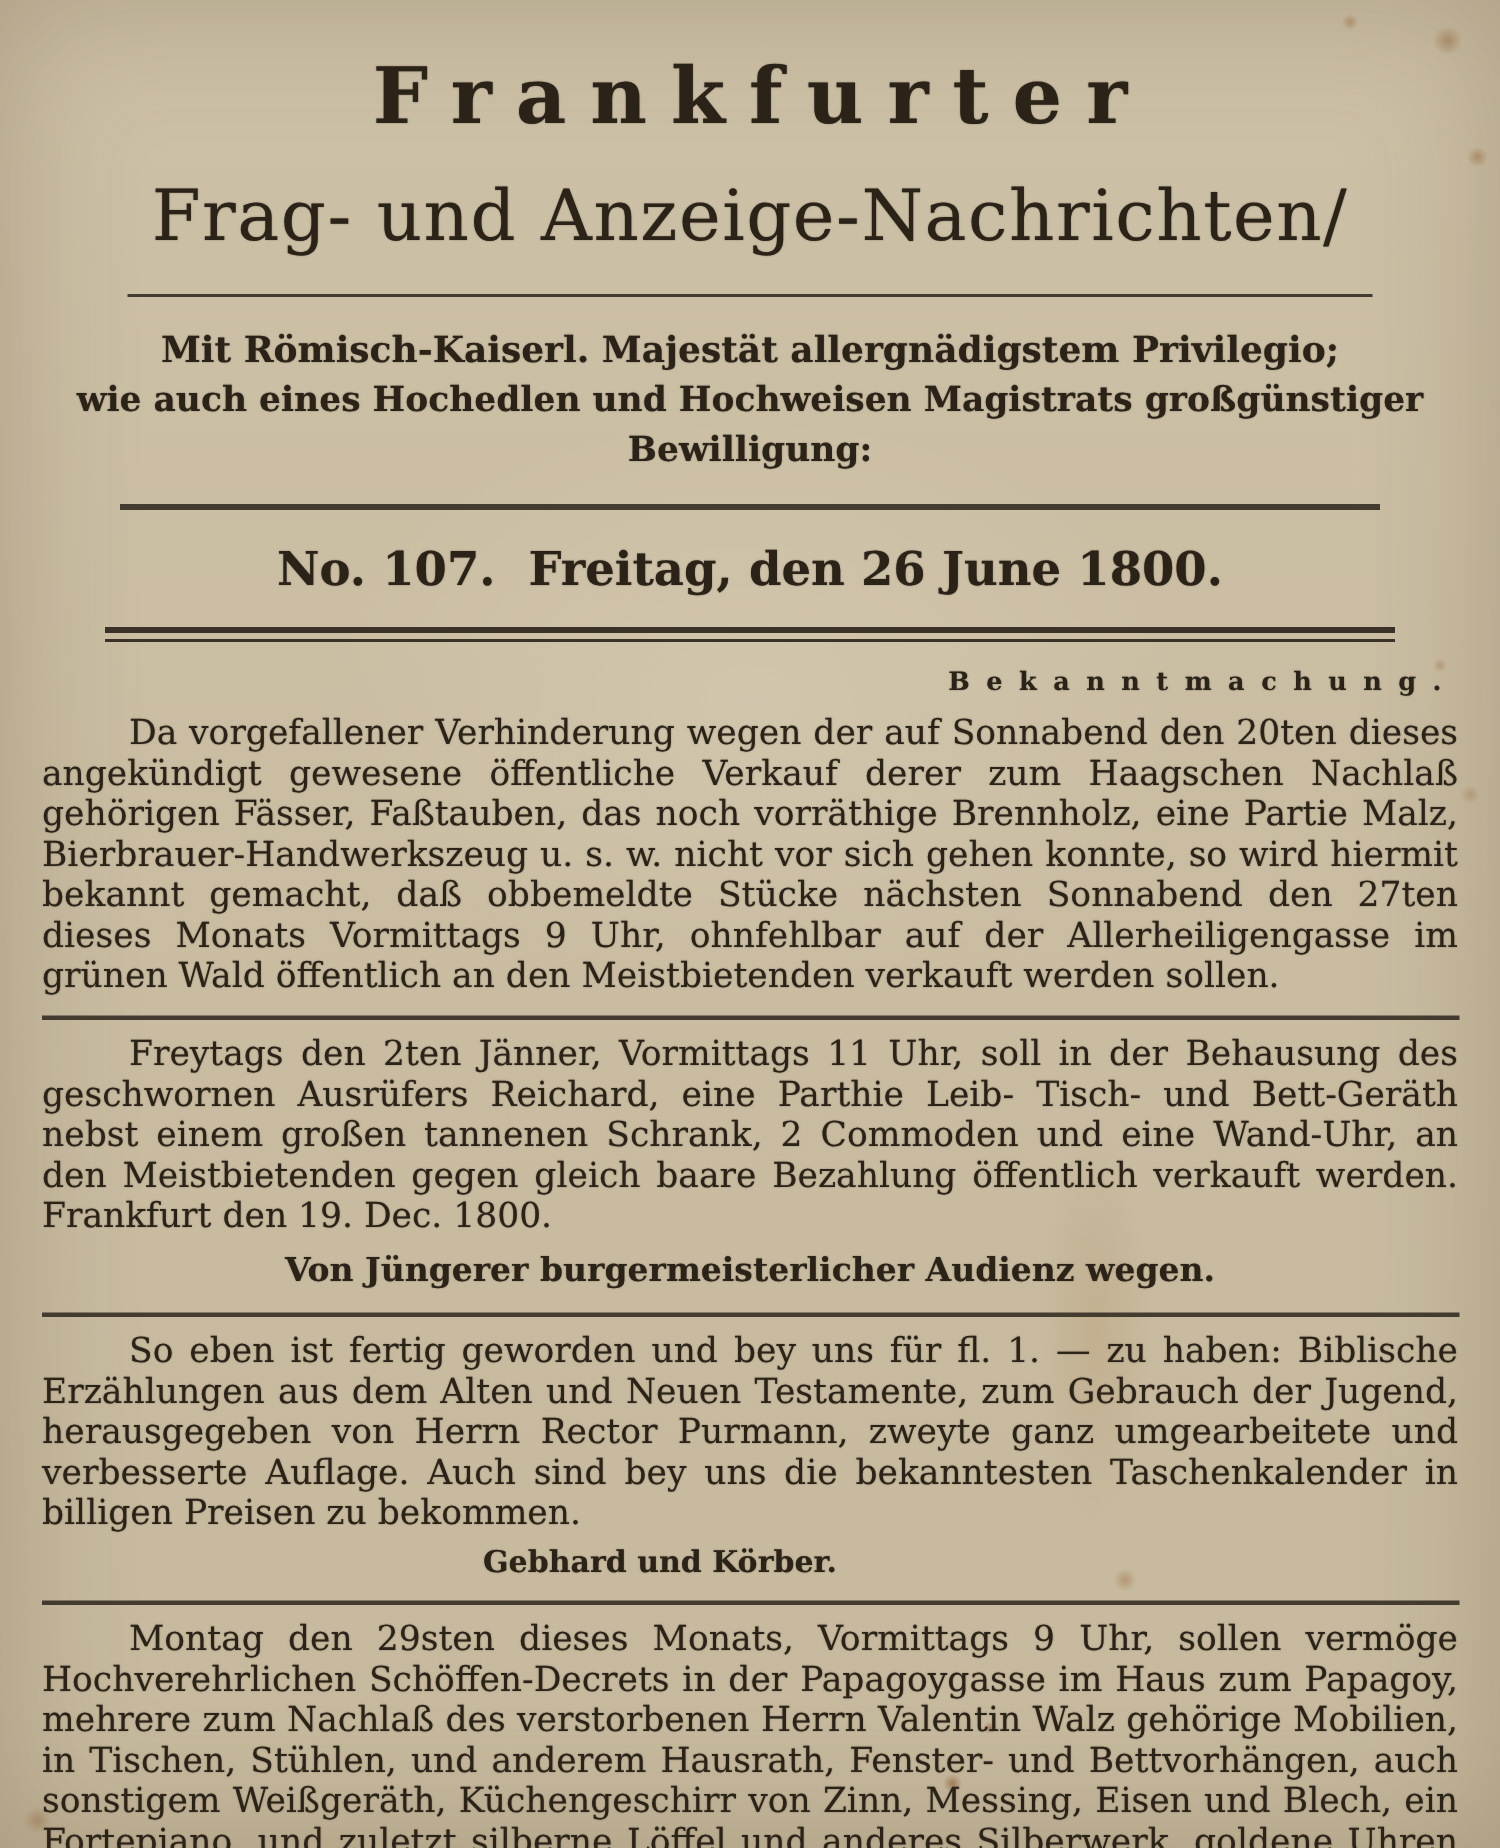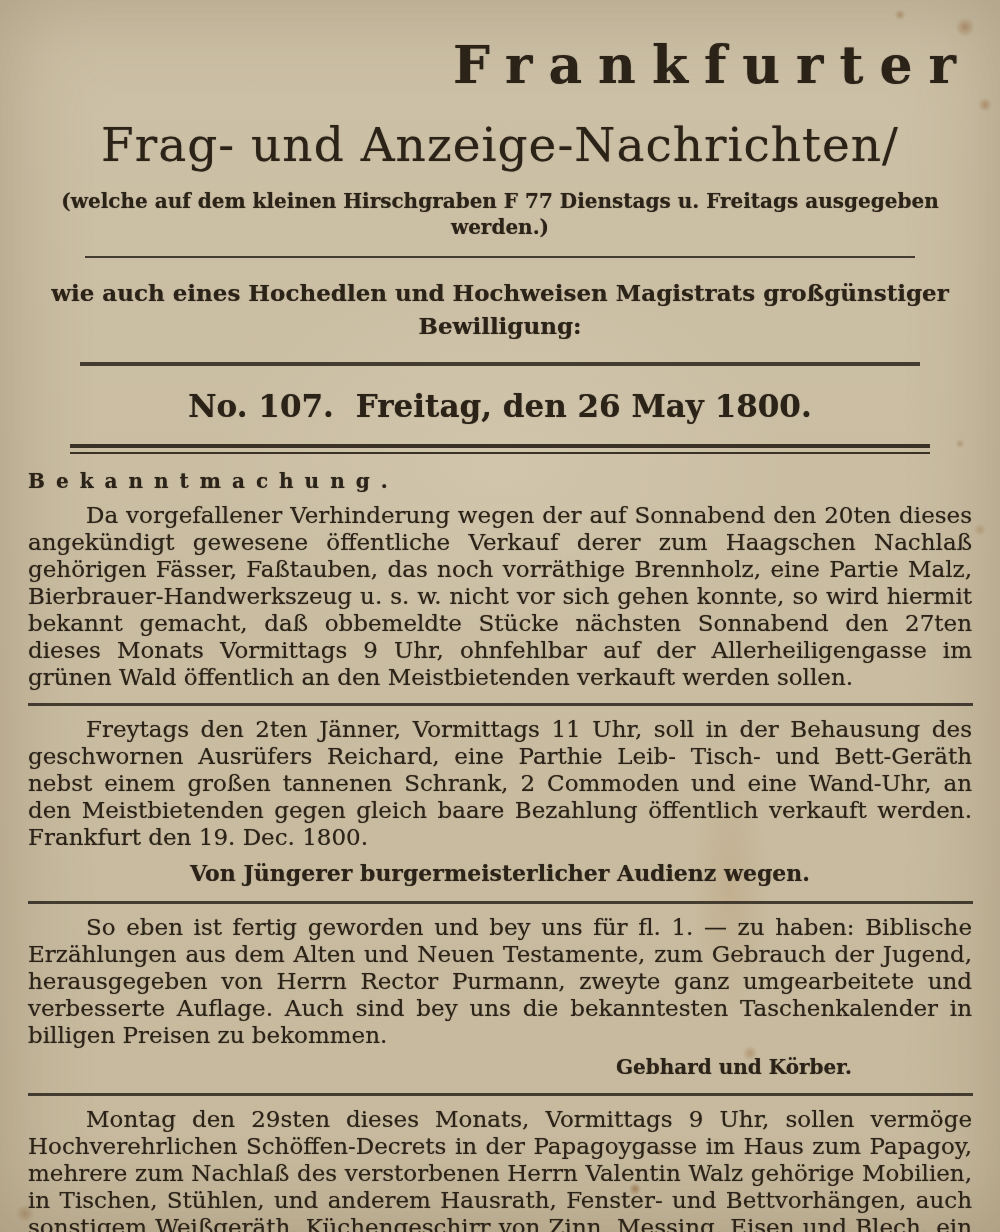--- a/index.html
+++ b/index.html
@@ -24,21 +24,21 @@
       radial-gradient(ellipse 55px 190px at 73% 72%, rgba(165,115,60,.16), transparent 70%),
       radial-gradient(ellipse 420px 280px at 50% 38%, rgba(255,250,232,.14), transparent 70%),
       linear-gradient(#ccc0a6, #c6b99d);
     box-shadow: inset 0 0 90px rgba(92,72,42,.28);
     overflow:hidden;
   }
   .ink{ text-shadow:0 0 1px rgba(44,35,24,.55); }
   .masthead{ text-align:center; }
   .title1{
     font-size:52px; font-weight:bold; letter-spacing:16px;
-    line-height:62px; padding-left:16px;text-align:right;
+    line-height:62px; padding-left:16px;
   }
   .title2{
     font-size:47px; font-weight:normal; letter-spacing:1px;
     line-height:70px; margin-top:14px;
   }
   .subtitle{
     font-size:20px; font-weight:bold; margin-top:8px; line-height:26px;
   }
   .rule{
     border:none; border-top:3px solid #3a3127; margin:0 auto;
@@ -56,57 +56,57 @@
     text-align:center; font-weight:bold; font-size:31px;
     margin-top:16px; line-height:48px;
   }
   .issue-line .num{ margin-right:22px; }
   .double-rule{
     width:860px; margin:14px auto 0 auto; height:4px;
     border-top:4px solid #3a3127; border-bottom:2px solid #3a3127;
   }
   .section{ margin-top:10px; }
   .sec-heading{
-    text-align:left; font-size:20px; font-weight:bold;
+    text-align:right; font-size:17px; font-weight:bold;
     letter-spacing:11px; margin:12px 0 6px 0; line-height:30px;
   }
   .body-par{
     font-size:23px; line-height:27px; text-align:justify;
     text-indent:58px; margin:6px 0 0 0; font-weight:500;
   }
   .sig-center{
     text-align:center; font-size:22px; font-weight:bold;
     margin:6px 0 0 0; line-height:32px;
   }
   .sig-right{
-    text-align:right; font-size:20px; font-weight:bold;
+    text-align:center; font-size:20px; font-weight:bold;
     margin:4px 120px 0 0; line-height:28px;
   }
 </style>
 </head>
 <body>
 
 <div class="page">
 
   <header class="masthead">
     <div class="title1 ink">Frankfurter</div>
     <div class="title2 ink">Frag- und Anzeige-Nachrichten/</div>
-    <div class="subtitle ink">(welche auf dem kleinen Hirschgraben F 77 Dienstags u. Freitags ausgegeben werden.)</div>
   </header>
 
   <hr class="rule r-subtitle">
 
   <div class="privilege">
+    <div class="pl1 ink">Mit Römisch-Kaiserl. Majestät allergnädigstem Privilegio;</div>
     <div class="pl2 ink">wie auch eines Hochedlen und Hochweisen Magistrats großgünstiger Bewilligung:</div>
   </div>
 
   <hr class="rule r-privilege">
 
   <div class="issue-line ink">
-    <span class="num">No. 107.</span><span>Freitag, den 26 May 1800.</span>
+    <span class="num">No. 107.</span><span>Freitag, den 26 June 1800.</span>
   </div>
 
   <div class="double-rule"></div>
 
   <section class="section">
     <h2 class="sec-heading ink">Bekanntmachung.</h2>
     <p class="body-par ink">Da vorgefallener Verhinderung wegen der auf Sonnabend den 20ten dieses angekündigt gewesene öffentliche Verkauf derer zum Haagschen Nachlaß gehörigen Fässer, Faßtauben, das noch vorräthige Brennholz, eine Partie Malz, Bierbrauer-Handwerkszeug u. s. w. nicht vor sich gehen konnte, so wird hiermit bekannt gemacht, daß obbemeldte Stücke nächsten Sonnabend den 27ten dieses Monats Vormittags 9 Uhr, ohnfehlbar auf der Allerheiligengasse im grünen Wald öffentlich an den Meistbietenden verkauft werden sollen.</p>
   </section>
 
   <hr class="rule section-div">

